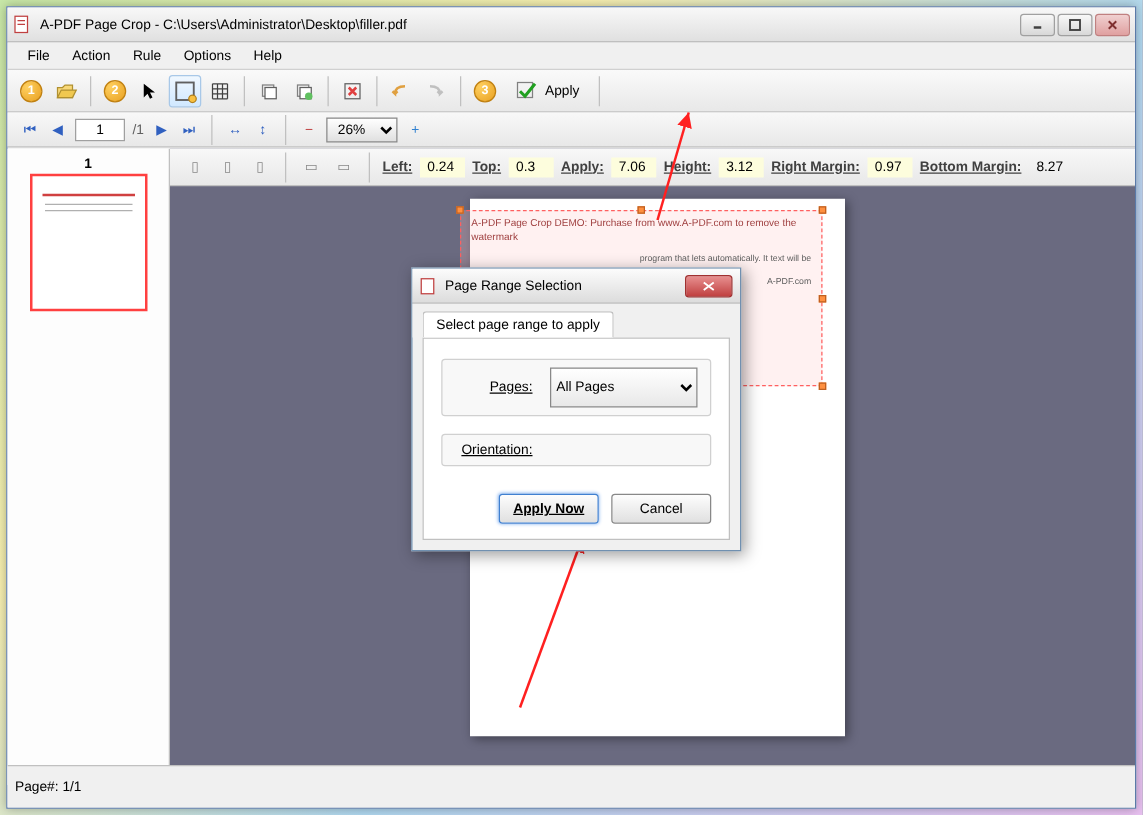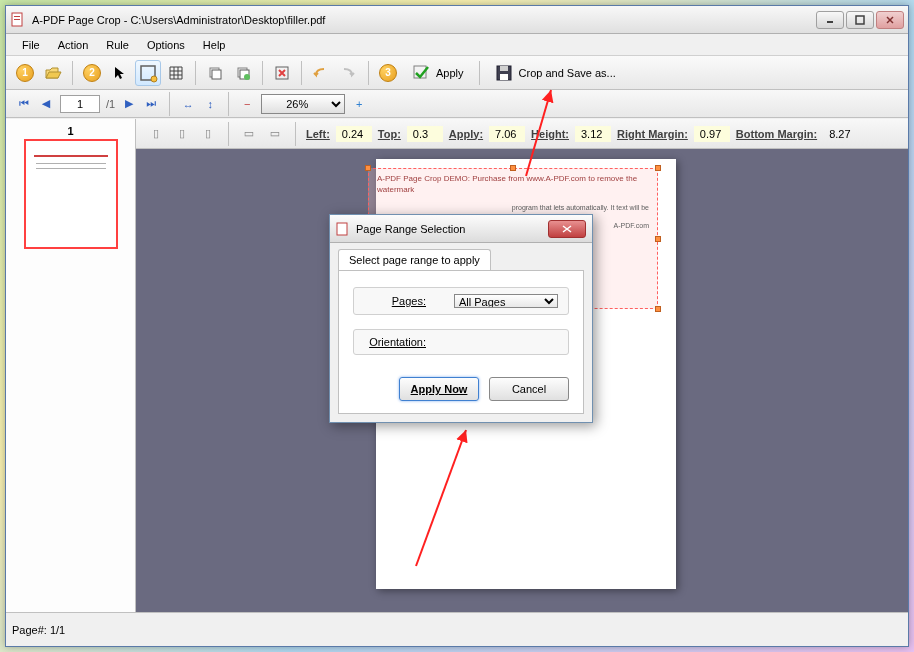--- a/index.html
+++ b/index.html
@@ -15,21 +15,21 @@
 .menubar .menu-item { padding: 2px 8px; cursor: pointer; }
 .toolbar { height: 34px; background: linear-gradient(to bottom, #fafafa, #e8e8e8); border-bottom: 1px solid #c0c0c0; display: flex; align-items: center; padding: 0 6px; gap: 2px; }
 .tbtn { width: 26px; height: 26px; display: flex; align-items: center; justify-content: center; border: 1px solid transparent; border-radius: 3px; cursor: pointer; }
 .tbtn:hover, .tbtn.hover { border-color: #a8c8e8; background: linear-gradient(to bottom, #f0f8ff, #d0e8ff); }
 .tbtn-text { padding: 0 8px; height: 26px; display: flex; align-items: center; gap: 6px; border: 1px solid transparent; border-radius: 3px; cursor: pointer; }
 .tsep { width: 1px; height: 24px; background: #c0c0c0; margin: 0 4px; }
 .step-circle { width: 18px; height: 18px; border-radius: 50%; background: radial-gradient(circle at 30% 30%, #ffd060, #e8a020); border: 1px solid #c08010; display: flex; align-items: center; justify-content: center; color: #fff; font-weight: bold; font-size: 10px; }
 .navbar { height: 28px; background: linear-gradient(to bottom, #f8f8f8, #e8e8e8); border-bottom: 1px solid #c0c0c0; display: flex; align-items: center; padding: 0 10px; gap: 6px; }
 .navbar .nbtn { width: 16px; height: 16px; display: flex; align-items: center; justify-content: center; cursor: pointer; color: #3060c0; }
 .navbar .page-input { width: 40px; height: 18px; text-align: center; border: 1px solid #a0a0a0; }
-.navbar .zoom-select { width: 84px; height: 20px; border: 1px solid #888; background: linear-gradient(to bottom, #fff, #e0e0e0); padding: 0 4px; text-align: center; }
+.navbar .zoom-select { width: 57px; height: 20px; border: 1px solid #888; background: linear-gradient(to bottom, #fff, #e0e0e0); padding: 0 4px; }
 .content { position: absolute; top: 113px; left: 0; right: 0; bottom: 18px; display: flex; }
 .thumb-panel { width: 130px; background: #fdfdfd; border-right: 1px solid #c0c0c0; padding: 6px; }
 .thumb { width: 94px; height: 110px; border: 2px solid #ff4040; background: #fff; margin: 0 auto; position: relative; }
 .thumb .tline1 { height: 2px; background: #d04040; margin: 14px 8px 6px; }
 .main-area { flex: 1; display: flex; flex-direction: column; background: #6a6a80; position: relative; }
 .props-bar { height: 30px; background: linear-gradient(to bottom, #f8f8f8, #e8e8e8); border-bottom: 1px solid #c0c0c0; display: flex; align-items: center; padding: 0 10px; gap: 6px; }
 .props-bar .pbtn { width: 20px; height: 20px; display: flex; align-items: center; justify-content: center; color: #888; }
 .props-bar label { color: #404040; text-decoration: underline; font-weight: bold; }
 .props-bar .val { background: #fdfddd; padding: 2px 6px; min-width: 36px; display: inline-block; }
 .canvas-area { flex: 1; position: relative; overflow: hidden; }
@@ -38,23 +38,23 @@
 .crop-overlay .txt { font-size: 8px; color: #a04040; padding: 4px 8px; line-height: 1.4; }
 .handle { position: absolute; width: 6px; height: 6px; background: #ff9040; border: 1px solid #c06020; }
 .statusbar { position: absolute; bottom: 0; left: 0; right: 0; height: 34px; background: #f0f0f0; border-top: 1px solid #c0c0c0; padding: 0 6px; display: flex; align-items: center; }
 
 .dialog { position: absolute; left: 323px; top: 208px; width: 264px; background: #f0f0f0; border: 1px solid #7090b0; box-shadow: 3px 3px 12px rgba(0,0,0,0.4); }
 .dialog .dlg-title { height: 28px; background: linear-gradient(to bottom, #fcfcfc, #dcdcdc); display: flex; align-items: center; padding: 0 6px; border-bottom: 1px solid #b0b0b0; justify-content: flex-end; }
 .dialog .dlg-close { width: 38px; height: 18px; background: linear-gradient(to bottom, #e89090, #c04040); border: 1px solid #a03030; border-radius: 3px; display: flex; align-items: center; justify-content: center; color: #fff; font-weight: bold; }
 .dialog .tab-strip { background: #f0f0f0; padding: 6px 8px 0; }
 .dialog .tab { display: inline-block; background: #fff; border: 1px solid #c0c0c0; border-bottom: none; padding: 4px 10px; border-radius: 3px 3px 0 0; }
 .dialog .tab-body { border: 1px solid #c0c0c0; background: #fff; margin: 0 8px 8px; padding: 16px 14px 12px; }
-.dialog .field-row { border: 1px solid #d0d0d0; background: #f8f8f8; border-radius: 3px; padding: 6px 10px; display: flex; align-items: center; gap: 28px; margin-bottom: 14px; }
+.dialog .field-row { border: 1px solid #d0d0d0; background: #f8f8f8; border-radius: 3px; padding: 6px 10px; display: flex; align-items: center; gap: 14px; margin-bottom: 14px; }
 .dialog .field-row label { text-decoration: underline; width: 62px; text-align: right; }
-.dialog select { flex: 1; height: 14px; border: 1px solid #888; background: linear-gradient(to bottom, #fff, #e8e8e8); }
+.dialog select { flex: 1; height: 32px; border: 1px solid #888; background: linear-gradient(to bottom, #fff, #e8e8e8); }
 .dialog .dlg-buttons { display: flex; justify-content: flex-end; gap: 10px; padding-top: 8px; }
 .dialog button { width: 80px; height: 24px; border: 1px solid #888; background: linear-gradient(to bottom, #fdfdfd, #e0e0e0); border-radius: 3px; cursor: pointer; }
 .dialog button.primary { border-color: #4080d0; box-shadow: 0 0 3px #80b0f0; font-weight: bold; text-decoration: underline; }
 
 .arrow { position: absolute; pointer-events: none; }
 </style>
 </head>
 <body>
 
 <div class="window">
@@ -161,28 +161,20 @@
         <div class="step-circle">3</div>
       </div>
     <div class="tbtn-text">
       <svg width="18" height="18">
           <rect x="2" y="2" width="12" height="12" fill="none" stroke="#808080"></rect>
           <path d="M4 9 L8 13 L16 3" fill="none" stroke="#20a020" stroke-width="2.5"></path>
         </svg>
       <span>Apply</span>
     </div>
     <div class="tsep"></div>
-    <div class="tbtn-text">
-      <svg width="18" height="18">
-          <rect x="2" y="2" width="14" height="14" fill="#404050" stroke="#202030"></rect>
-          <rect x="5" y="2" width="8" height="5" fill="#d0d0d0"></rect>
-          <rect x="5" y="10" width="8" height="6" fill="#fff"></rect>
-        </svg>
-      <span>Crop and Save as...</span>
-    </div>
   </div>
 
   <div class="navbar">
     <span class="nbtn">⏮</span>
     <span class="nbtn">◀</span>
     <input class="page-input" value="1" style="">
     <span style="color:#606060">/1</span>
     <span class="nbtn">▶</span>
     <span class="nbtn">⏭</span>
     <div class="tsep"></div>

